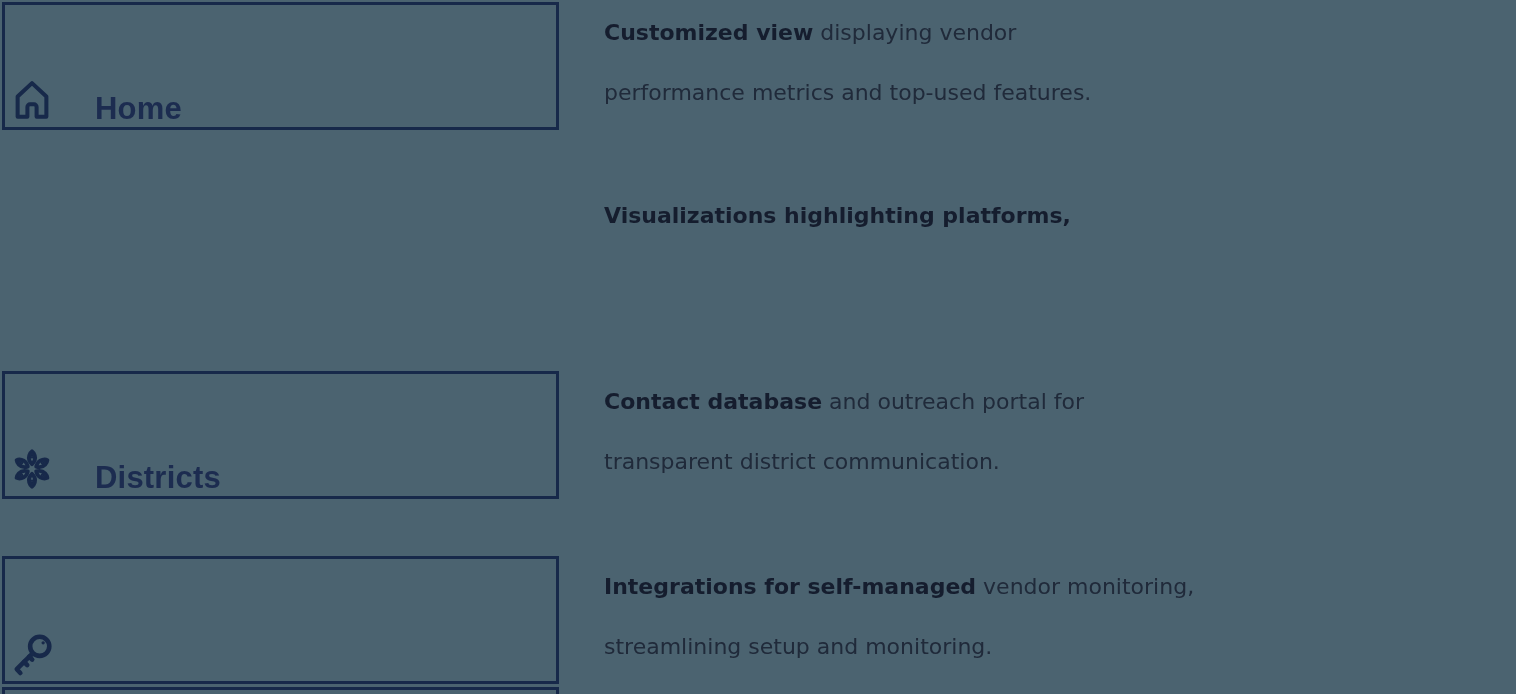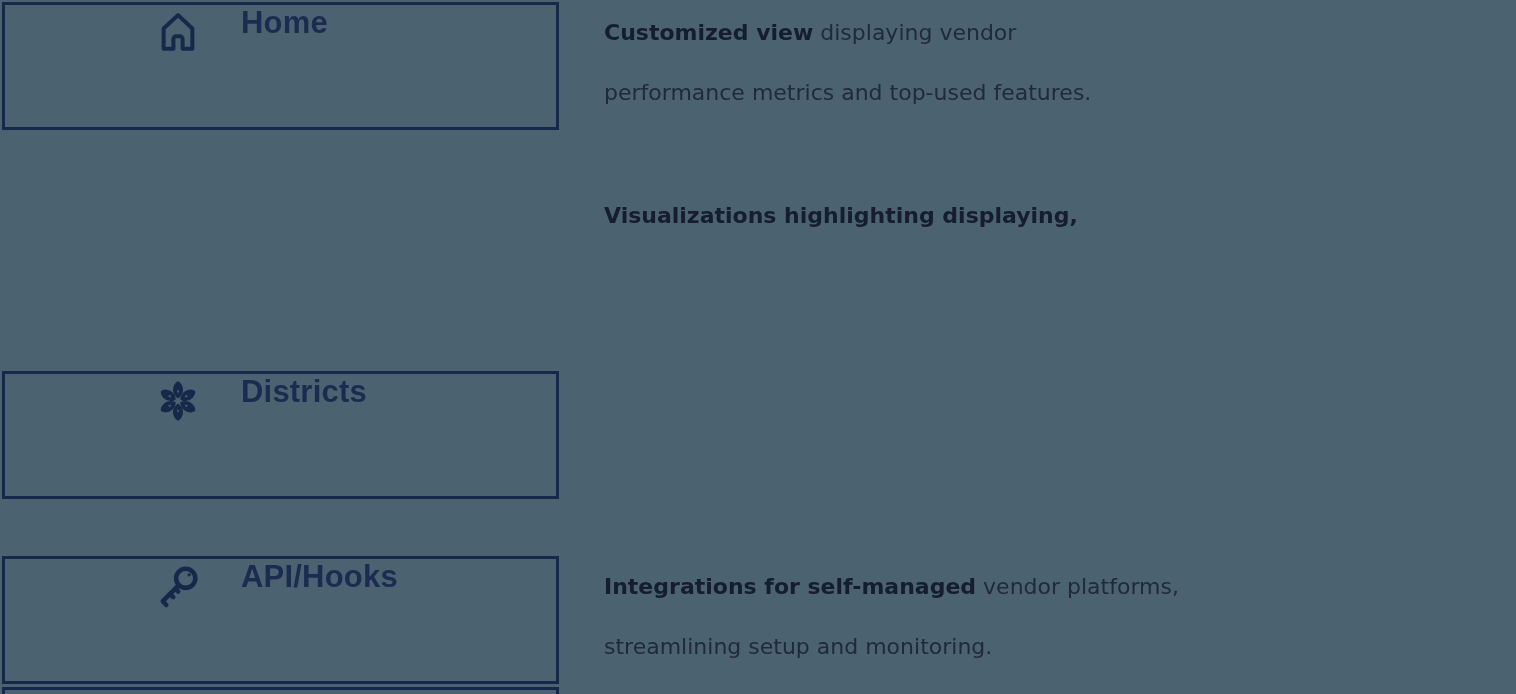--- a/index.html
+++ b/index.html
@@ -16,22 +16,21 @@
     overflow:hidden;
   }
   .page{position:relative;width:1516px;height:694px;overflow:hidden;}
   .row{position:absolute;left:0;right:0;height:128px;}
   .row-0{top:2px;} .row-1{top:185px;} .row-2{top:371px;} .row-3{top:556px;}
   .nav-btn{
     position:absolute;left:2px;top:0;
     width:557px;height:128px;
     border:3px solid var(--navy);
     background:transparent;
-    display:flex;align-items:flex-start;
-    padding-left:146px;
+    display:flex;align-items:flex-end;
     cursor:pointer;
   }
   .icon-box{
     width:54px;height:54px;
     display:flex;align-items:center;justify-content:center;
     color:var(--navy);flex:none;
   }
   .icon-box svg{display:block;}
   .nav-label{
     margin-left:36px;
@@ -70,21 +69,21 @@
       <span class="nav-label">Home</span>
     </div>
     <div class="desc">
       <span class="b">Customized view</span><span> displaying vendor</span><br>
       <span>performance metrics and top-used features.</span>
     </div>
   </div>
 
   <div class="row row-1">
     <div class="desc">
-      <span class="b">Visualizations highlighting displaying,</span><span></span><br>
+      <span class="b">Visualizations highlighting platforms,</span><span></span><br>
     </div>
   </div>
 
   <div class="row row-2">
     <div class="nav-btn">
       <span class="icon-box">
         <svg width="48" height="48" viewBox="0 0 24 24" fill="none" stroke="currentColor" stroke-width="1.9" stroke-linecap="round" stroke-linejoin="round">
           <g>
             <g>
               <path d="M12 9.6C10.8 8.4 10.2 6.6 10.6 5.2 11 3.8 12 3.1 12 3.1s1 .7 1.4 2.1c.4 1.4-.2 3.2-1.4 4.4Z"></path>
@@ -108,36 +107,39 @@
             </g>
             <g transform="rotate(300 12 12)">
               <path d="M12 9.6C10.8 8.4 10.2 6.6 10.6 5.2 11 3.8 12 3.1 12 3.1s1 .7 1.4 2.1c.4 1.4-.2 3.2-1.4 4.4Z"></path>
               <circle cx="12" cy="5.3" r="0.55" fill="currentColor"></circle>
             </g>
           </g>
         </svg>
       </span>
       <span class="nav-label">Districts</span>
     </div>
+    <div class="desc">
+      <span class="b">Contact database</span><span> and outreach portal for</span><br>
+      <span>transparent district communication.</span>
+    </div>
   </div>
 
   <div class="row row-3">
     <div class="nav-btn">
       <span class="icon-box">
         <svg width="50" height="50" viewBox="0 0 24 24" fill="none" stroke="currentColor" stroke-width="2.2" stroke-linecap="round" stroke-linejoin="round">
           <circle cx="15.7" cy="8.3" r="4.6"></circle>
           <circle cx="17.35" cy="6.65" r="0.8" fill="currentColor" stroke="none"></circle>
           <path d="M12.3 11.7 4.7 19.3l1.7 1.8"></path>
           <path d="M8.2 15.8l1.5 1.5"></path>
           <path d="M10.7 13.3l1.4 1.4"></path>
         </svg>
       </span>
-      <span class="nav-label">API/Hooks</span>
     </div>
     <div class="desc">
-      <span class="b">Integrations for self-managed</span><span> vendor platforms,</span><br>
+      <span class="b">Integrations for self-managed</span><span> vendor monitoring,</span><br>
       <span>streamlining setup and monitoring.</span>
     </div>
   </div>
 
   <div class="cutoff-btn"></div>
 
 </div>
 
 </body></html>

